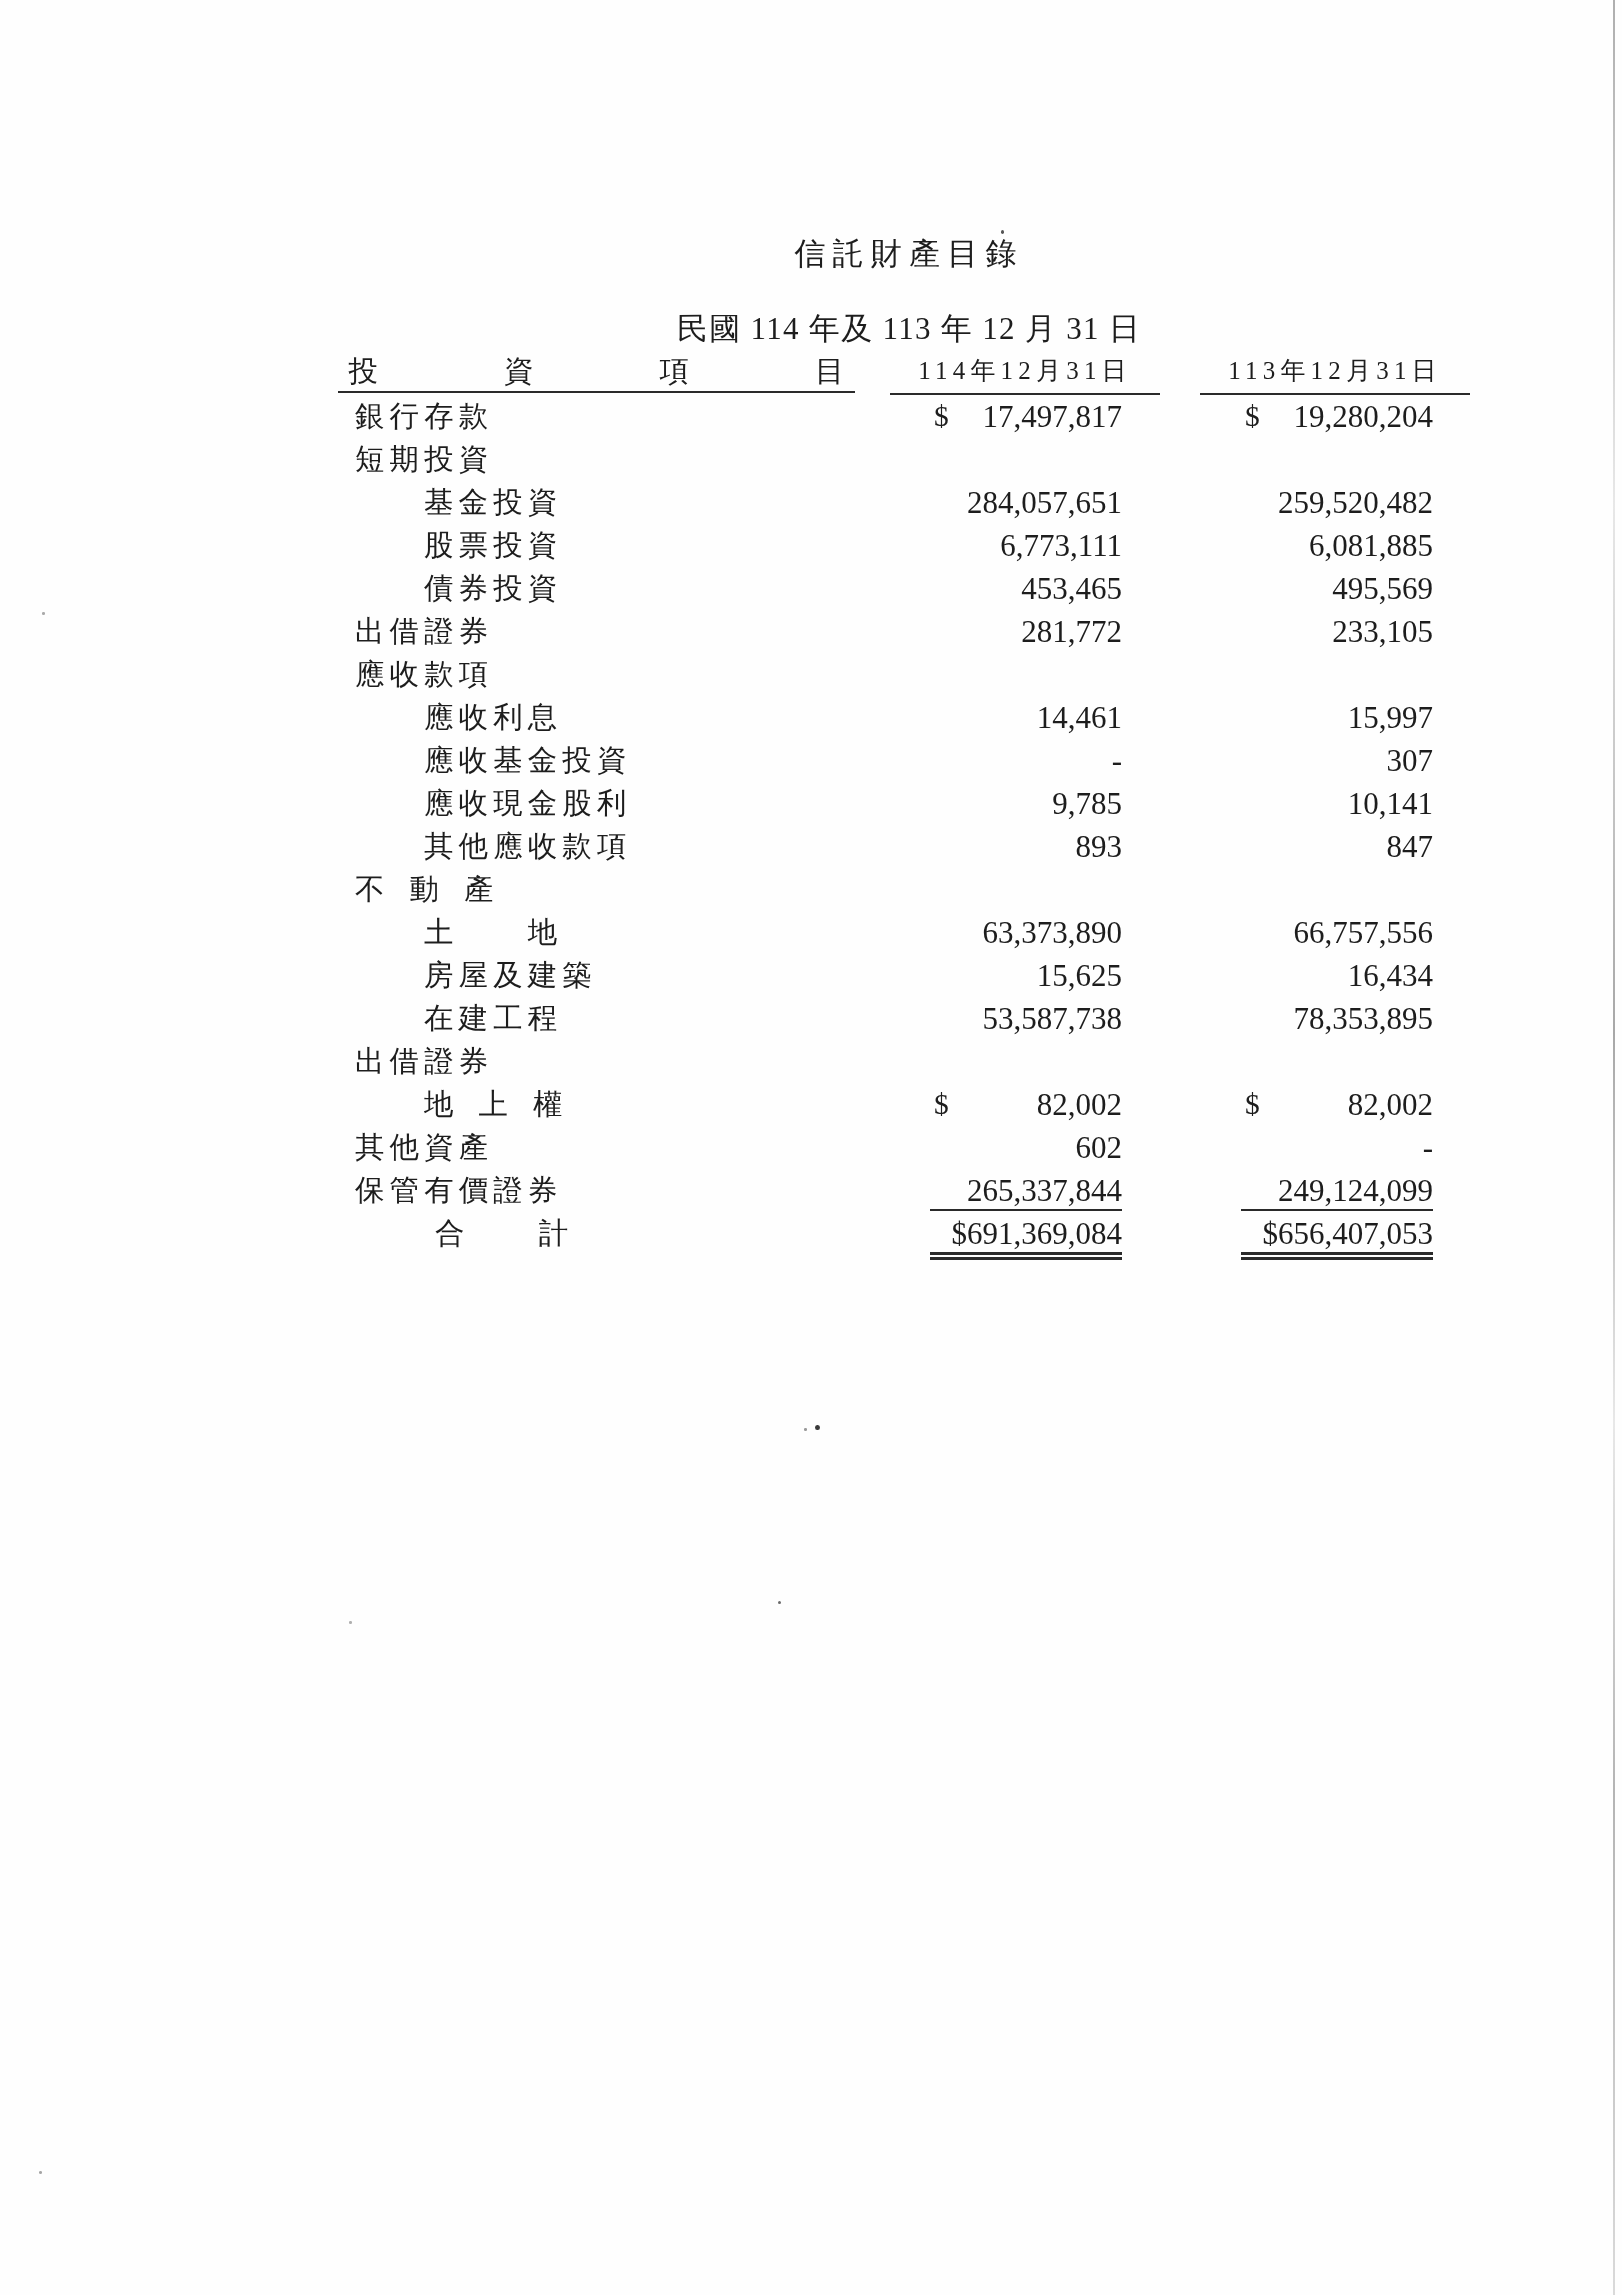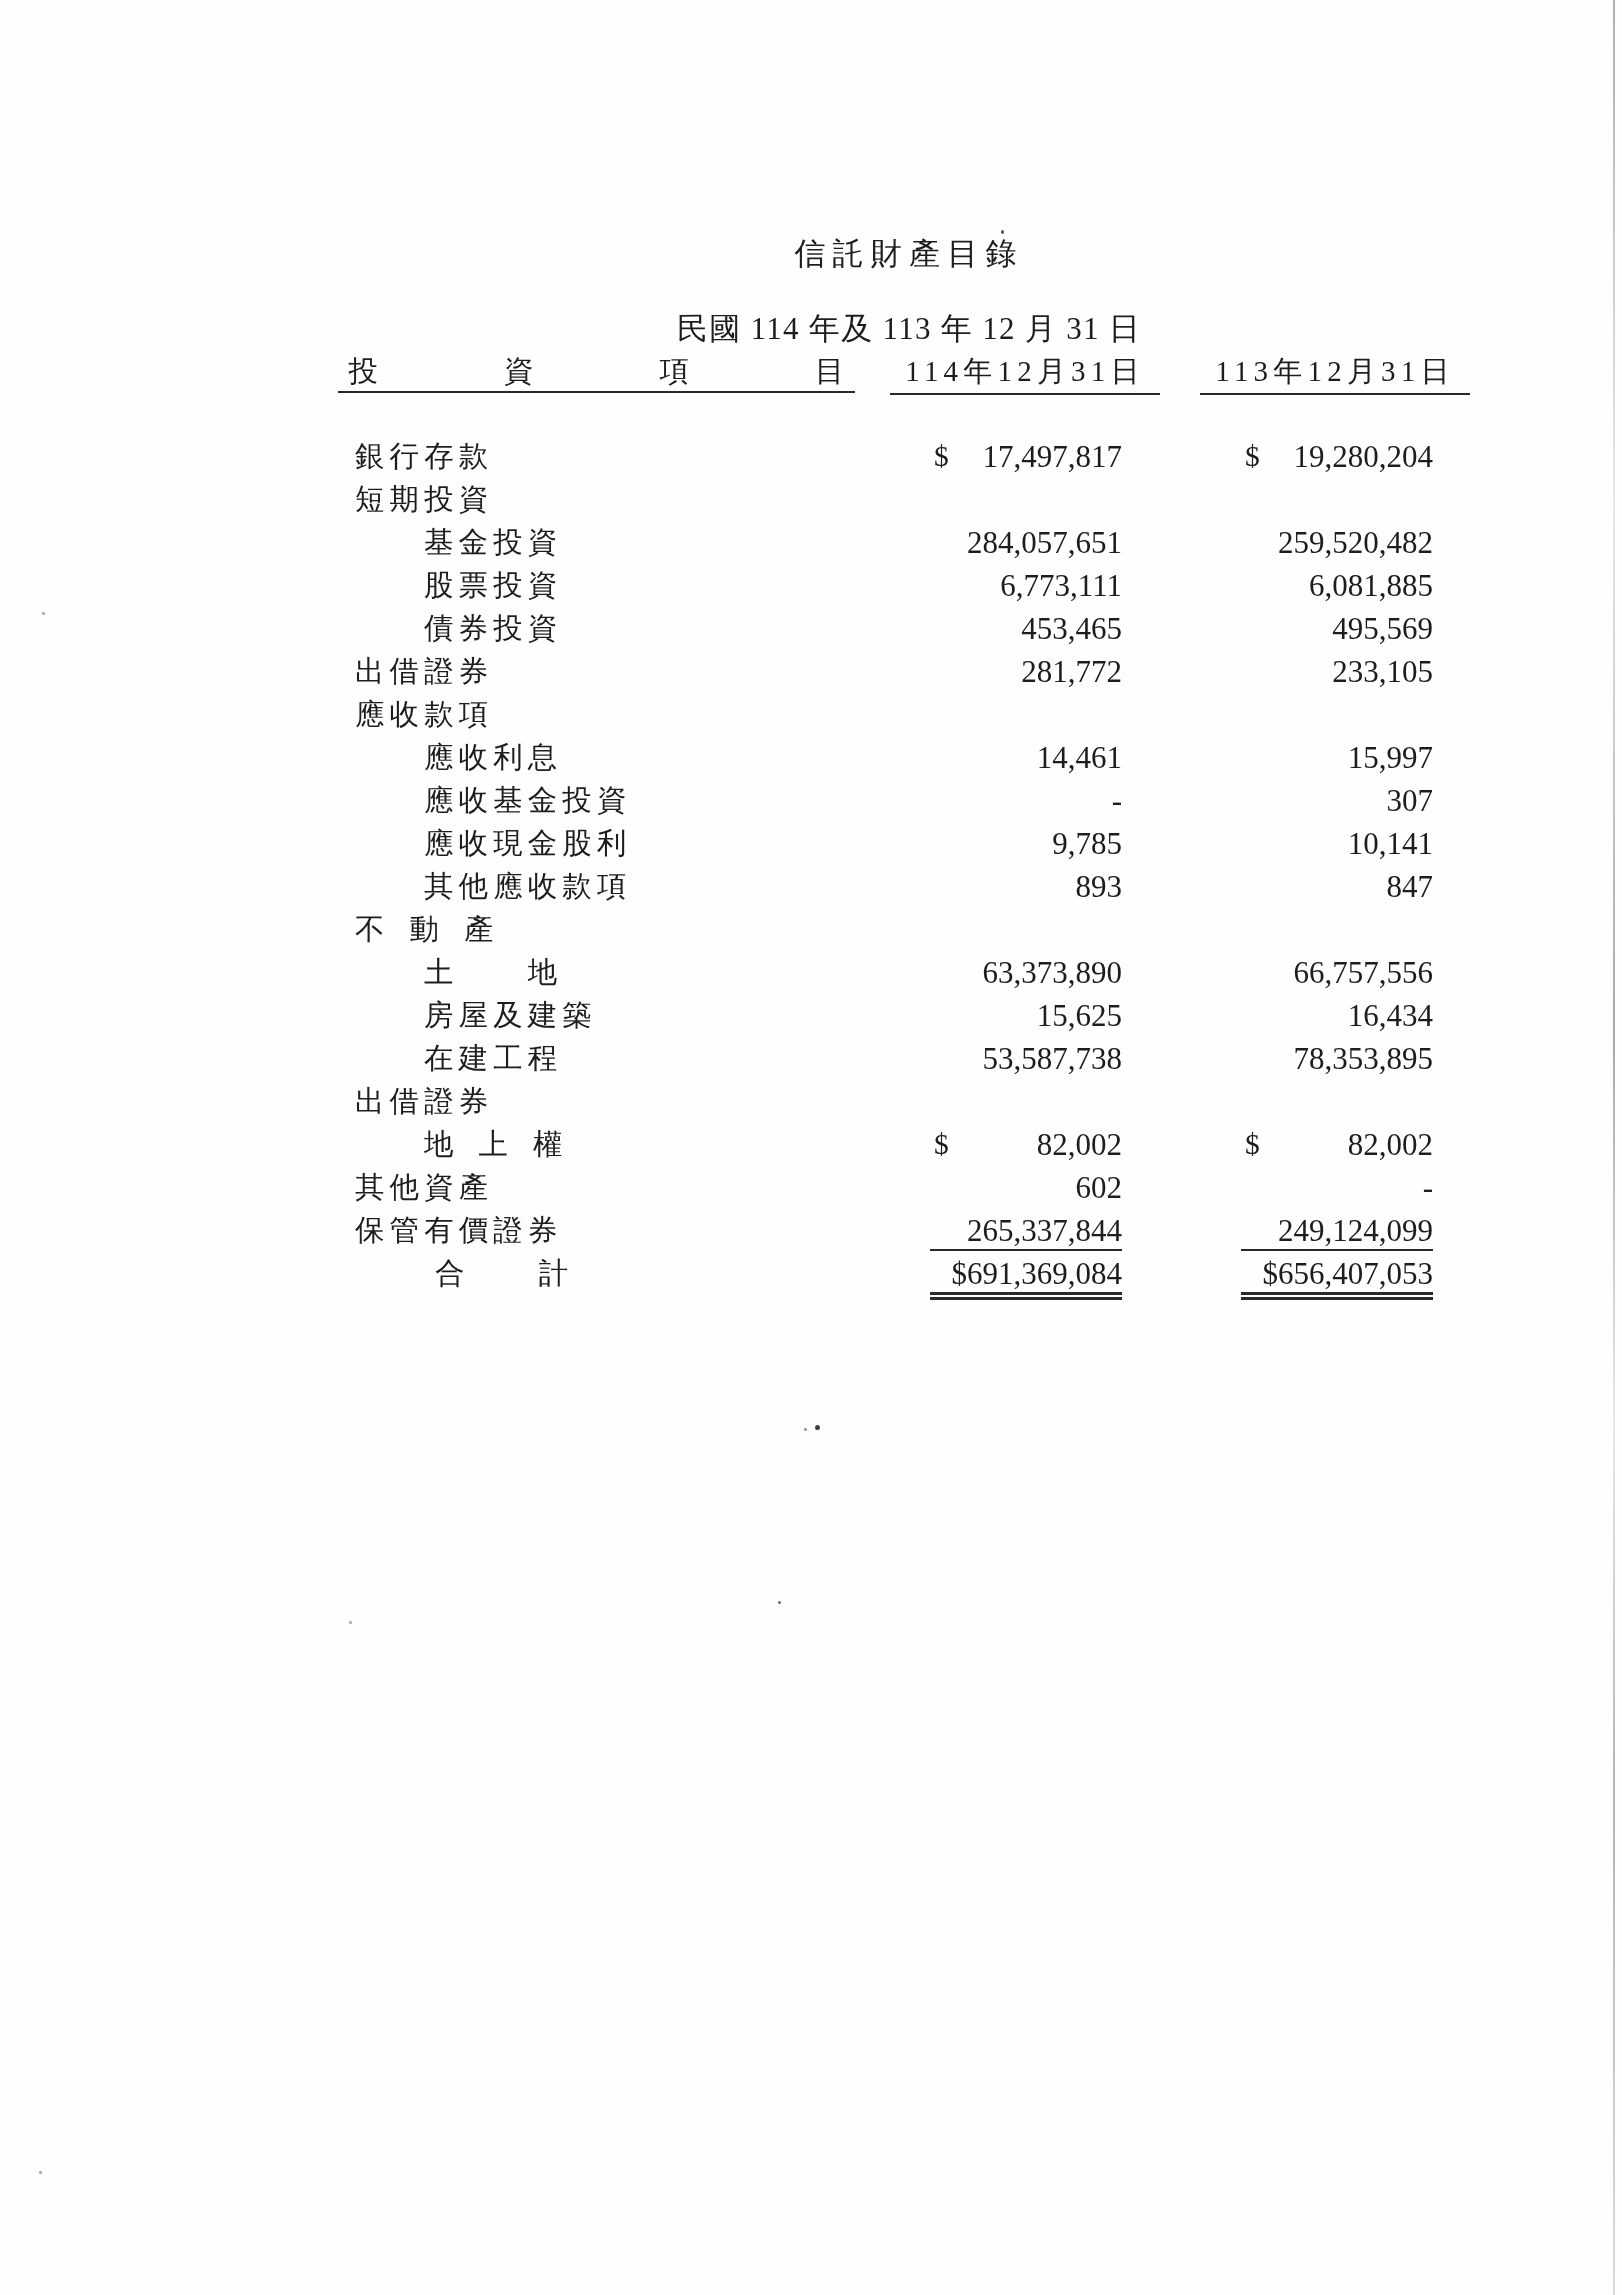--- a/index.html
+++ b/index.html
@@ -26,25 +26,25 @@
   .h-item{
     position:absolute;left:0;top:0;width:517px;height:41px;
     border-bottom:2.6px solid #2a2a2a;
     display:flex;justify-content:space-between;
     padding:0 10.5px;box-sizing:border-box;
     font-size:29.4px;line-height:38px;
   }
   .h-col{
     position:absolute;top:0;height:41px;
     border-bottom:2.6px solid #2a2a2a;
-    text-align:center;font-size:29px;letter-spacing:5.2px;line-height:38px;
+    text-align:center;font-size:25px;letter-spacing:5.2px;line-height:38px;
   }
   .h-c1{left:552px;width:270px;}
   .h-c2{left:862px;width:270px;}
-  .rows{position:absolute;top:395px;left:0;width:100%;margin-top:40px;}
+  .rows{position:absolute;top:395px;left:0;width:100%;}
   .row{position:relative;height:43px;}
   .lbl{
     position:absolute;top:0;height:43px;line-height:43px;
     font-size:29.4px;letter-spacing:5.2px;white-space:pre;
   }
   .ind0{left:17px;}
   .ind1{left:86px;}
   .ind2{left:97px;}
   .val{
     position:absolute;top:2.6px;height:37px;line-height:37px;

